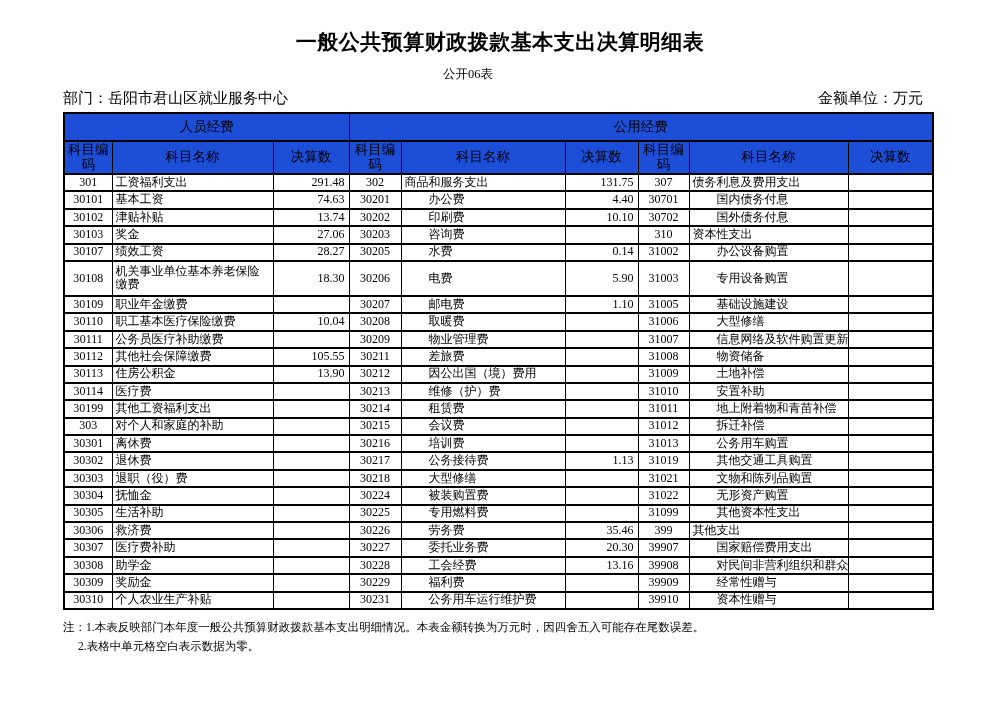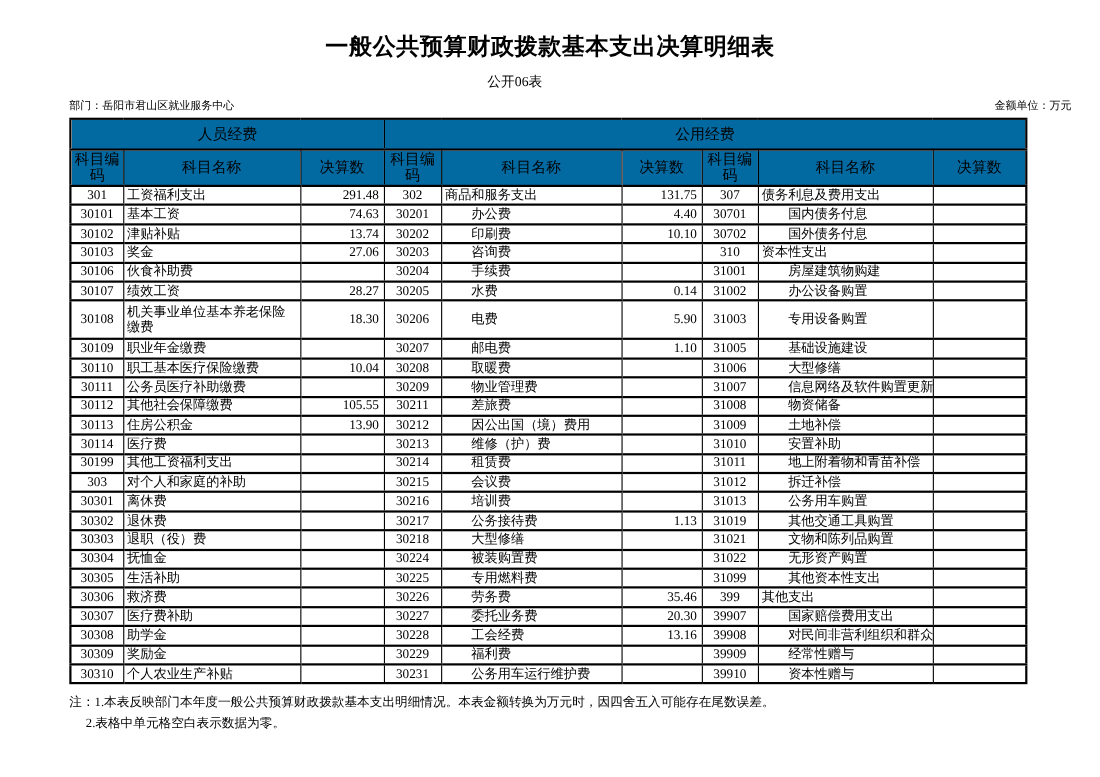--- a/index.html
+++ b/index.html
@@ -20,39 +20,39 @@
     letter-spacing:0.5px;
   }
   .form-label {
     text-align:center;
     margin:10px 64px 0 0;
     font-size:12.5px;
   }
   .meta-row {
     display:flex;
     justify-content:space-between;
-    margin:6px 26px 4px 63px;
-    font-size:10px;
+    margin:6px 77px 4px 63px;
+    font-size:15px;
   }
 
   table.budget {
     margin-left:63px;
     width:869px;
     border-collapse:collapse;
     table-layout:fixed;
     border:2px solid #000;
   }
   table.budget th, table.budget td {
     border:1px solid #000;
     border-top:2px solid #000;
     border-bottom:2px solid #000;
     overflow:hidden;
   }
   thead th {
-    background:#0369a1;
+    background:#1d4ed8;
     font-weight:normal;
     text-align:center;
     font-size:13.5px;
     line-height:1.1;
     padding:0 2px;
   }
   tr.group-row { height:28px; }
   tr.colhead-row { height:33px; }
 
   tbody tr { height:17.4px; }
@@ -153,31 +153,20 @@
           <td class="name">奖金</td>
           <td class="val">27.06</td>
           <td class="code">30203</td>
           <td class="name indent">咨询费</td>
           <td class="val"></td>
           <td class="code">310</td>
           <td class="name">资本性支出</td>
           <td class="val"></td>
         </tr>
         <tr>
-          <td class="code">30106</td>
-          <td class="name">伙食补助费</td>
-          <td class="val"></td>
-          <td class="code">30204</td>
-          <td class="name indent">手续费</td>
-          <td class="val"></td>
-          <td class="code">31001</td>
-          <td class="name indent">房屋建筑物购建</td>
-          <td class="val"></td>
-        </tr>
-        <tr>
           <td class="code">30107</td>
           <td class="name">绩效工资</td>
           <td class="val">28.27</td>
           <td class="code">30205</td>
           <td class="name indent">水费</td>
           <td class="val">0.14</td>
           <td class="code">31002</td>
           <td class="name indent">办公设备购置</td>
           <td class="val"></td>
         </tr>

